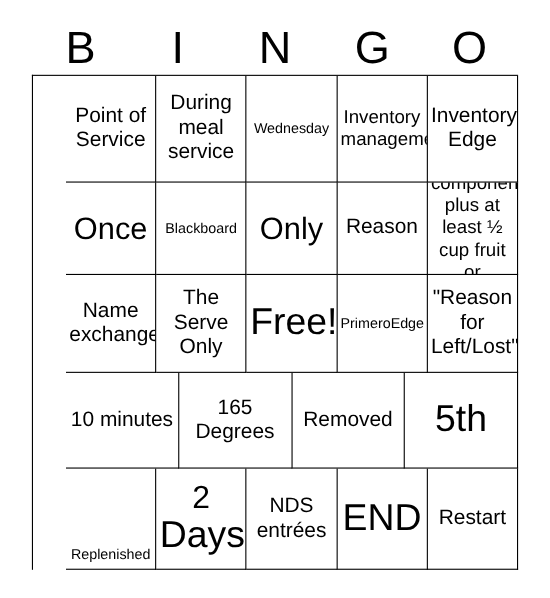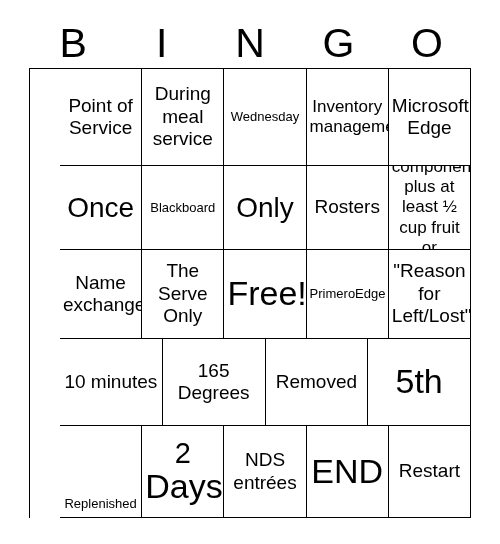--- a/index.html
+++ b/index.html
@@ -100,36 +100,36 @@
       <div class="cell r1">
           <span class="txt fs-md">During meal service</span>
         </div>
       <div class="cell r1">
           <span class="txt fs-sm">Wednesday</span>
         </div>
       <div class="cell r1">
           <span class="txt fs-xs">Inventory management</span>
         </div>
       <div class="cell r1">
-          <span class="txt fs-md">Microsoft Edge</span>
+          <span class="txt fs-md">Inventory Edge</span>
         </div>
     </div>
 
     <div class="grid-row">
       <div class="cell r2">
           <span class="txt fs-xl">Once</span>
         </div>
       <div class="cell r2">
           <span class="txt fs-sm">Blackboard</span>
         </div>
       <div class="cell r2">
           <span class="txt fs-xl">Only</span>
         </div>
       <div class="cell r2">
-          <span class="txt fs-md">Rosters</span>
+          <span class="txt fs-md">Reason</span>
         </div>
       <div class="cell r2">
           <span class="txt fs-xs">2 components plus at least ½ cup fruit or vegetable</span>
         </div>
     </div>
 
     <div class="grid-row">
       <div class="cell r3">
           <span class="txt fs-md">Name exchange</span>
         </div>

